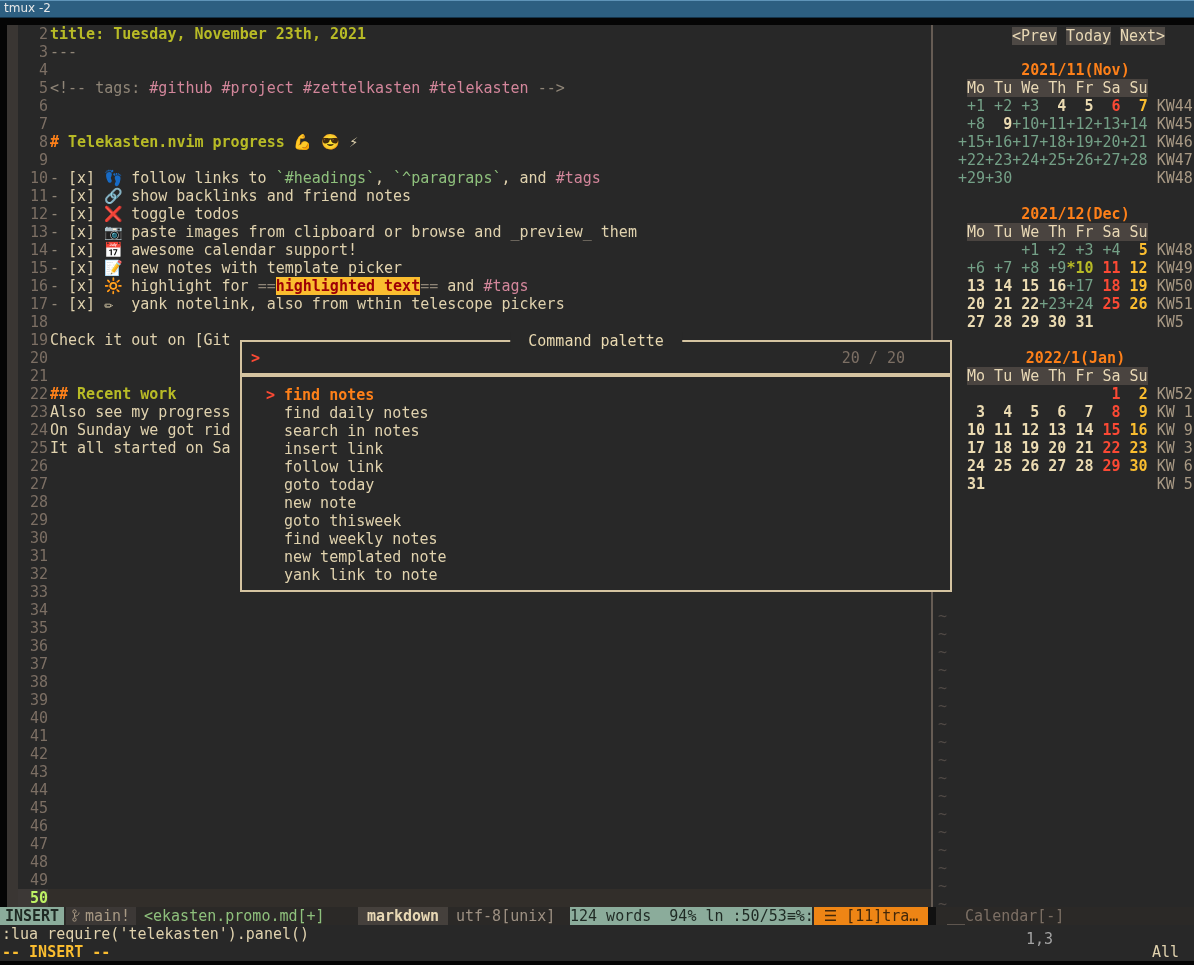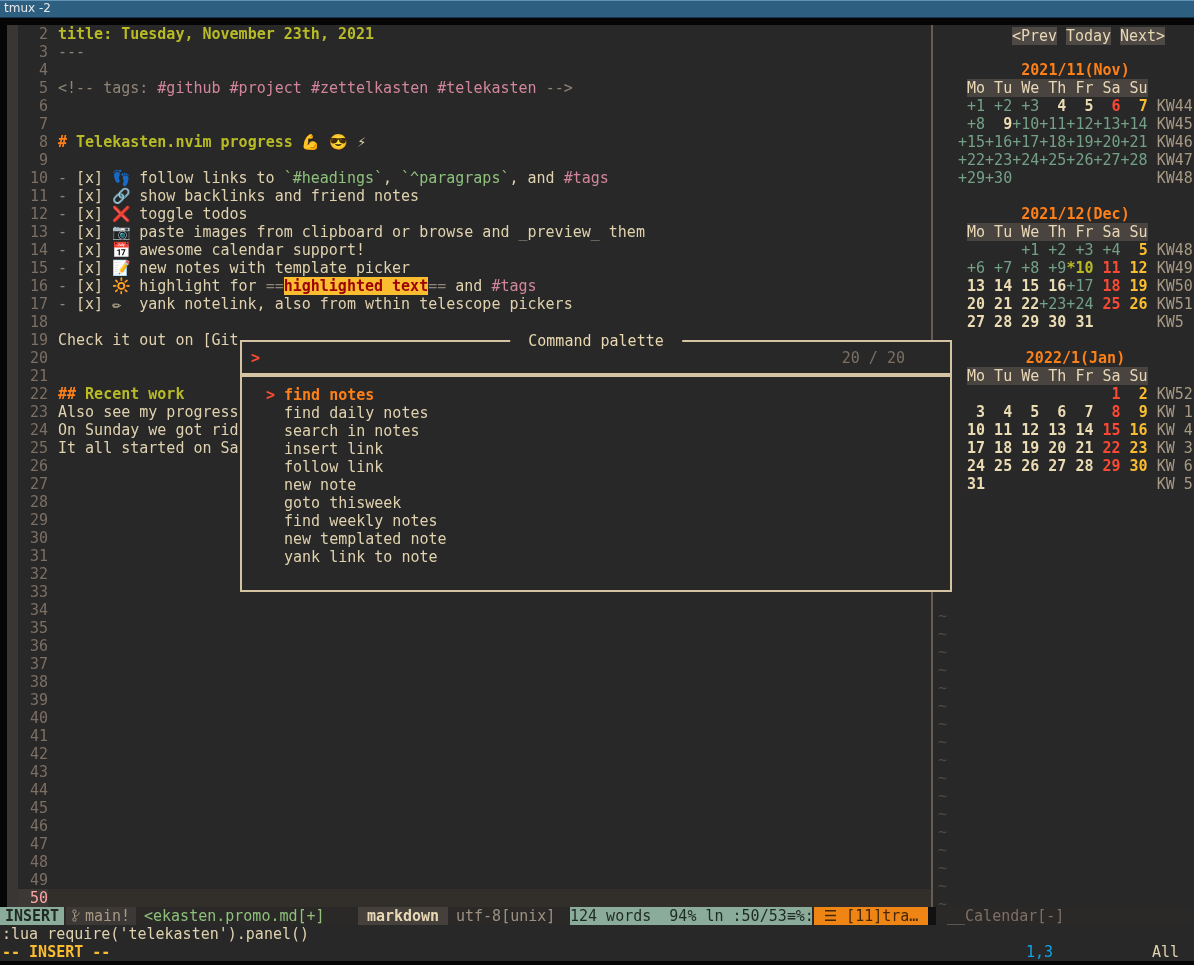--- a/index.html
+++ b/index.html
@@ -9,23 +9,23 @@
   #titlebar{position:absolute;left:0;top:0;width:1194px;height:18px;background:#2d5f81;
             box-shadow:inset 0 1px 0 #5f94b8, inset 0 -1px 0 #16344a;
             font-family:"DejaVu Sans",sans-serif;font-size:12px;line-height:17px;color:#e8e8e8;padding-left:4px;box-sizing:border-box}
   
   #gutterstrip{position:absolute;left:7px;top:25px;width:11px;height:882px;background:#3a3633}
   #buffer{position:absolute;left:18px;top:25px;width:913px;height:882px;background:#282828;overflow:hidden}
   #winsep{position:absolute;left:931px;top:25px;width:2px;height:882px;background:#665c54}
   #calpane{position:absolute;left:933px;top:25px;width:261px;height:882px;background:#282828;overflow:hidden}
   .bl{position:absolute;left:0;width:913px;height:18px;white-space:pre}
   .bl .ln{display:inline-block;width:30px;text-align:right;color:#7c6f64}
-  .bl .lt{margin-left:10px}
+  .bl .lt{margin-left:2px}
   .bl.cur{background:#322e2a}
-  .bl.cur .ln{background:#3c3836;color:#fca5a5;font-weight:normal}
+  .bl.cur .ln{background:#3c3836;color:#bef264;font-weight:bold}
   
   .s-t{color:#e0d2ae}
   .s-dim{color:#8f8577}
   .s-tag{color:#d3869b}
   .s-h{color:#b8bb26;font-weight:bold}
   .s-hm{color:#fe8019;font-weight:bold}
   .s-code{color:#8ec07c}
   .s-link{color:#e0d2ae;}
   .s-hlt{background:#fabd2f;color:#9d0006;font-weight:bold}
   .s-em{display:inline-block;width:27px}
@@ -66,21 +66,21 @@
   .sl-ft{left:358px;width:90px;text-align:center;background:#45403c;color:#e8d8b5;font-weight:bold}
   .sl-enc{left:456px;color:#9d9082}
   .sl-stats{left:570px;width:242px;text-align:center;background:#8bac9b;color:#1f2a24}
   .sl-trail{left:814px;width:114px;text-align:center;background:#ee8515;color:#43280a}
   .sl-notch{left:928px;width:8px;background:#111}
   .sl-cal{left:947px;color:#7c6f64}
   
   #cmdarea{position:absolute;left:0;top:925px;width:1194px;height:36px;background:#282828}
   #cmdline{position:absolute;left:2px;top:0;white-space:pre;color:#e0d2ae}
   #modeflag{position:absolute;left:2px;top:18px;color:#fabd2f;font-weight:bold;white-space:pre}
-  #rulerpos{position:absolute;left:1026px;top:18px;color:#0ea5e9}
+  #rulerpos{position:absolute;left:1026px;top:5px;color:#a3a3a3}
   #rulerscroll{position:absolute;left:1152px;top:18px;color:#e0d2ae}
   .bicon{display:inline-block;vertical-align:-1px;margin-right:4px}
 </style>
 </head>
 <body>
 
 <div id="titlebar">
   <span>tmux -2</span>
 </div>
 
@@ -157,21 +157,21 @@
     <div class="cl" style="top: 198px;"><span class="c-sp"> </span><span class="c-hd">Mo Tu We Th Fr Sa Su</span></div>
     <div class="cl" style="top: 216px;"><span class="c-sp">       </span><span class="c-nt">+1 +2 +3 +4</span><span class="c-sp">  </span><span class="c-sun">5</span><span class="c-sp"> </span><span class="c-kw">KW48</span></div>
     <div class="cl" style="top: 234px;"><span class="c-sp"> </span><span class="c-nt">+6 +7 +8 +9</span><span class="c-tod">*10</span><span class="c-sp"> </span><span class="c-sat">11</span><span class="c-sp"> </span><span class="c-sun">12</span><span class="c-sp"> </span><span class="c-kw">KW49</span></div>
     <div class="cl" style="top: 252px;"><span class="c-sp"> </span><span class="c-dy">13 14 15 16</span><span class="c-nt">+17</span><span class="c-sp"> </span><span class="c-sat">18</span><span class="c-sp"> </span><span class="c-sun">19</span><span class="c-sp"> </span><span class="c-kw">KW50</span></div>
     <div class="cl" style="top: 270px;"><span class="c-sp"> </span><span class="c-dy">20 21 22</span><span class="c-nt">+23+24</span><span class="c-sp"> </span><span class="c-sat">25</span><span class="c-sp"> </span><span class="c-sun">26</span><span class="c-sp"> </span><span class="c-kw">KW51</span></div>
     <div class="cl" style="top: 288px;"><span class="c-sp"> </span><span class="c-dy">27 28 29 30 31</span><span class="c-sp">       </span><span class="c-kw">KW5</span></div>
     <div class="cl mtitle" style="top: 324px;">2022/1(Jan)</div>
     <div class="cl" style="top: 342px;"><span class="c-sp"> </span><span class="c-hd">Mo Tu We Th Fr Sa Su</span></div>
     <div class="cl" style="top: 360px;"><span class="c-sp">                 </span><span class="c-sat">1</span><span class="c-sp">  </span><span class="c-sun">2</span><span class="c-sp"> </span><span class="c-kw">KW52</span></div>
     <div class="cl" style="top: 378px;"><span class="c-sp">  </span><span class="c-dy">3  4  5  6  7</span><span class="c-sp">  </span><span class="c-sat">8</span><span class="c-sp">  </span><span class="c-sun">9</span><span class="c-sp"> </span><span class="c-kw">KW 1</span></div>
-    <div class="cl" style="top: 396px;"><span class="c-sp"> </span><span class="c-dy">10 11 12 13 14</span><span class="c-sp"> </span><span class="c-sat">15</span><span class="c-sp"> </span><span class="c-sun">16</span><span class="c-sp"> </span><span class="c-kw">KW 4</span></div>
+    <div class="cl" style="top: 396px;"><span class="c-sp"> </span><span class="c-dy">10 11 12 13 14</span><span class="c-sp"> </span><span class="c-sat">15</span><span class="c-sp"> </span><span class="c-sun">16</span><span class="c-sp"> </span><span class="c-kw">KW 9</span></div>
     <div class="cl" style="top: 414px;"><span class="c-sp"> </span><span class="c-dy">17 18 19 20 21</span><span class="c-sp"> </span><span class="c-sat">22</span><span class="c-sp"> </span><span class="c-sun">23</span><span class="c-sp"> </span><span class="c-kw">KW 3</span></div>
     <div class="cl" style="top: 432px;"><span class="c-sp"> </span><span class="c-dy">24 25 26 27 28</span><span class="c-sp"> </span><span class="c-sat">29</span><span class="c-sp"> </span><span class="c-sun">30</span><span class="c-sp"> </span><span class="c-kw">KW 6</span></div>
     <div class="cl" style="top: 450px;"><span class="c-sp"> </span><span class="c-dy">31</span><span class="c-sp">                   </span><span class="c-kw">KW 5</span></div>
     <div class="tilde" style="top: 582px;">~</div>
     <div class="tilde" style="top: 600px;">~</div>
     <div class="tilde" style="top: 618px;">~</div>
     <div class="tilde" style="top: 636px;">~</div>
     <div class="tilde" style="top: 654px;">~</div>
     <div class="tilde" style="top: 672px;">~</div>
     <div class="tilde" style="top: 690px;">~</div>
@@ -195,20 +195,21 @@
       <span></span>
       <span id="pal-counter">20 / 20</span>
     </div>
   </div>
   <div class="pbox" id="pal-list">
       <div class="pitem sel"><span class="pfx">&gt;</span><span class="plabel">find notes</span></div>
       <div class="pitem"><span class="pfx"> </span><span class="plabel">find daily notes</span></div>
       <div class="pitem"><span class="pfx"> </span><span class="plabel">search in notes</span></div>
       <div class="pitem"><span class="pfx"> </span><span class="plabel">insert link</span></div>
       <div class="pitem"><span class="pfx"> </span><span class="plabel">follow link</span></div>
+      <div class="pitem"><span class="pfx"> </span><span class="plabel">goto today</span></div>
       <div class="pitem"><span class="pfx"> </span><span class="plabel">new note</span></div>
       <div class="pitem"><span class="pfx"> </span><span class="plabel">goto thisweek</span></div>
       <div class="pitem"><span class="pfx"> </span><span class="plabel">find weekly notes</span></div>
       <div class="pitem"><span class="pfx"> </span><span class="plabel">new templated note</span></div>
       <div class="pitem"><span class="pfx"> </span><span class="plabel">yank link to note</span></div>
     </div>
 </div>
 
 <div id="statusline">
   <span class="sl-mode">INSERT</span>

